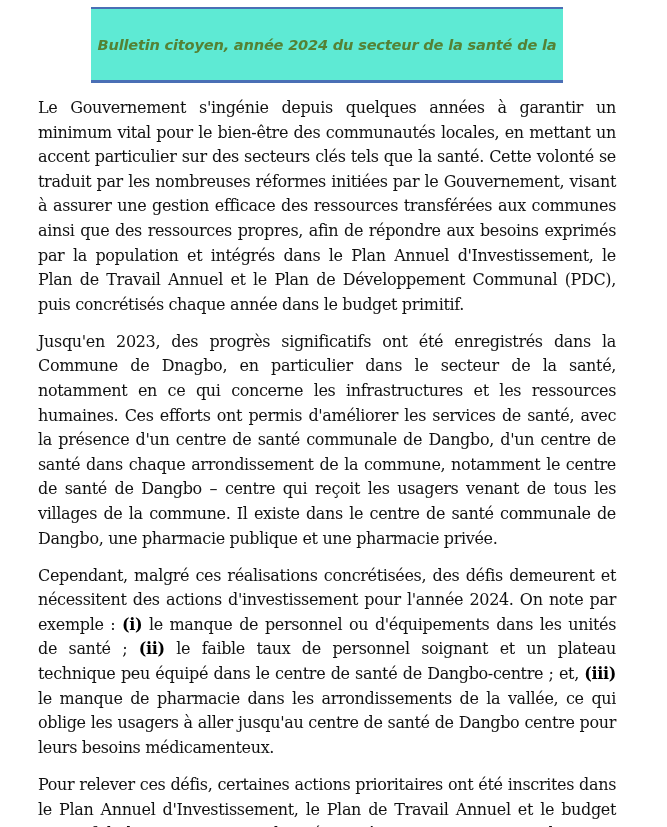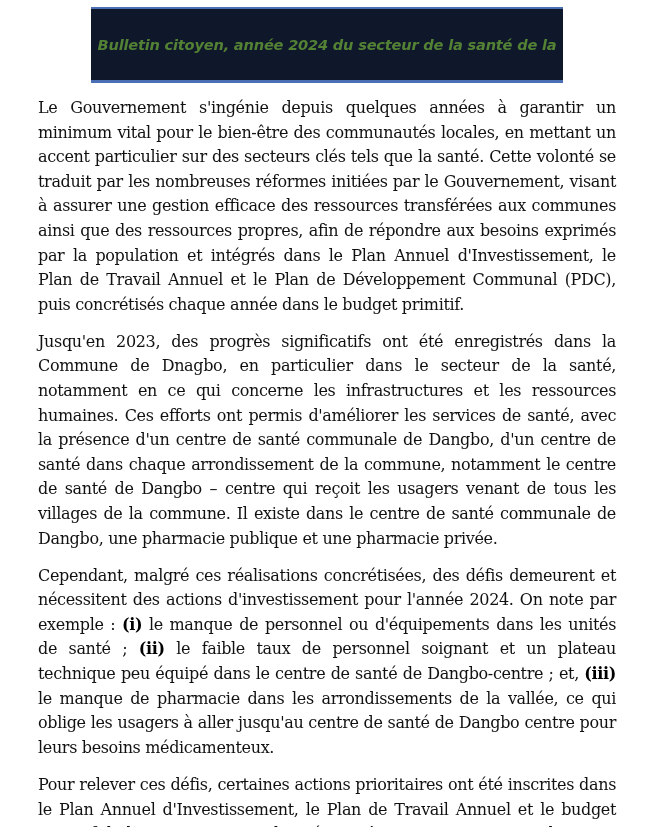--- a/index.html
+++ b/index.html
@@ -17,21 +17,21 @@
       position: relative;
       width: 667px;
       height: 827px;
     }
     .title-box {
       position: absolute;
       left: 91px;
       top: 7px;
       width: 472px;
       height: 71px;
-      background: #0f172a;
+      background: #5eead4;
       border-top: 2px solid #4a6fb5;
       border-bottom: 3px solid #4a6fb5;
       box-sizing: content-box;
       display: flex;
       align-items: center;
       justify-content: center;
       text-align: center;
     }
     .title-text {
       font-family: "DejaVu Sans", sans-serif;

